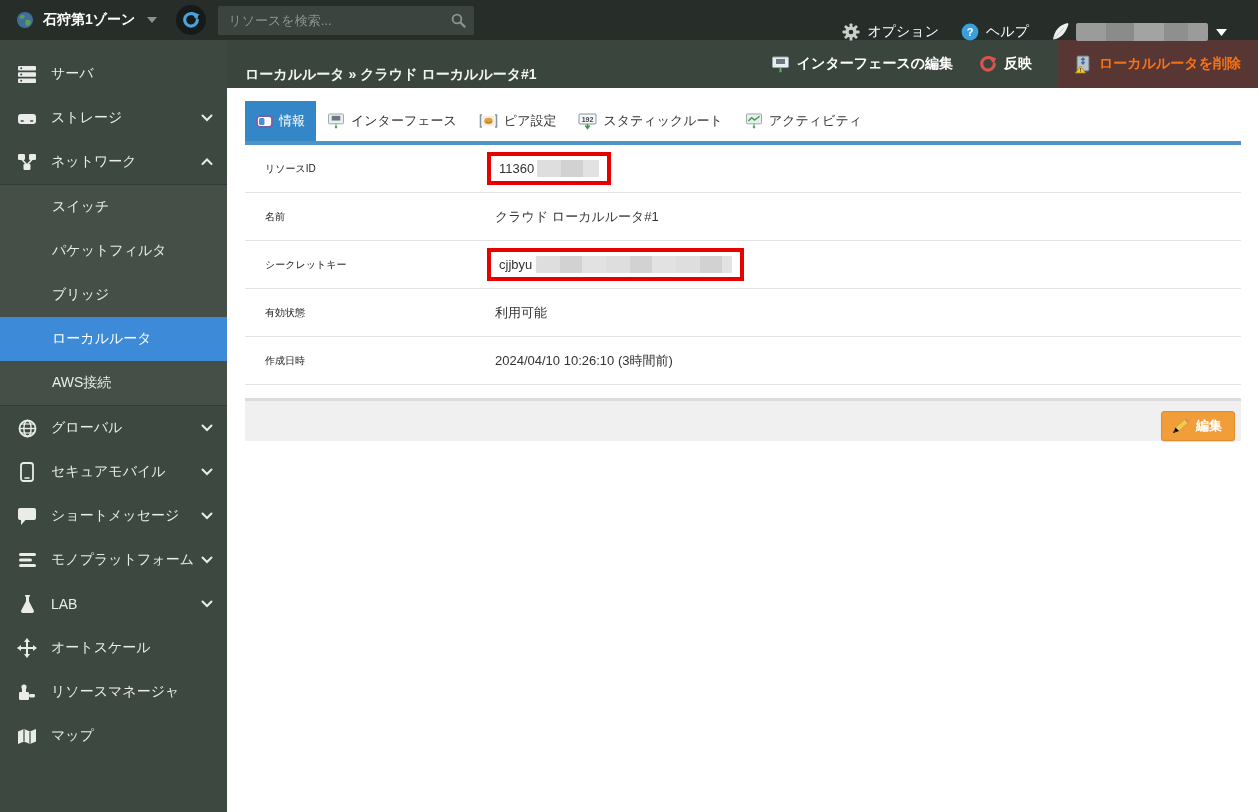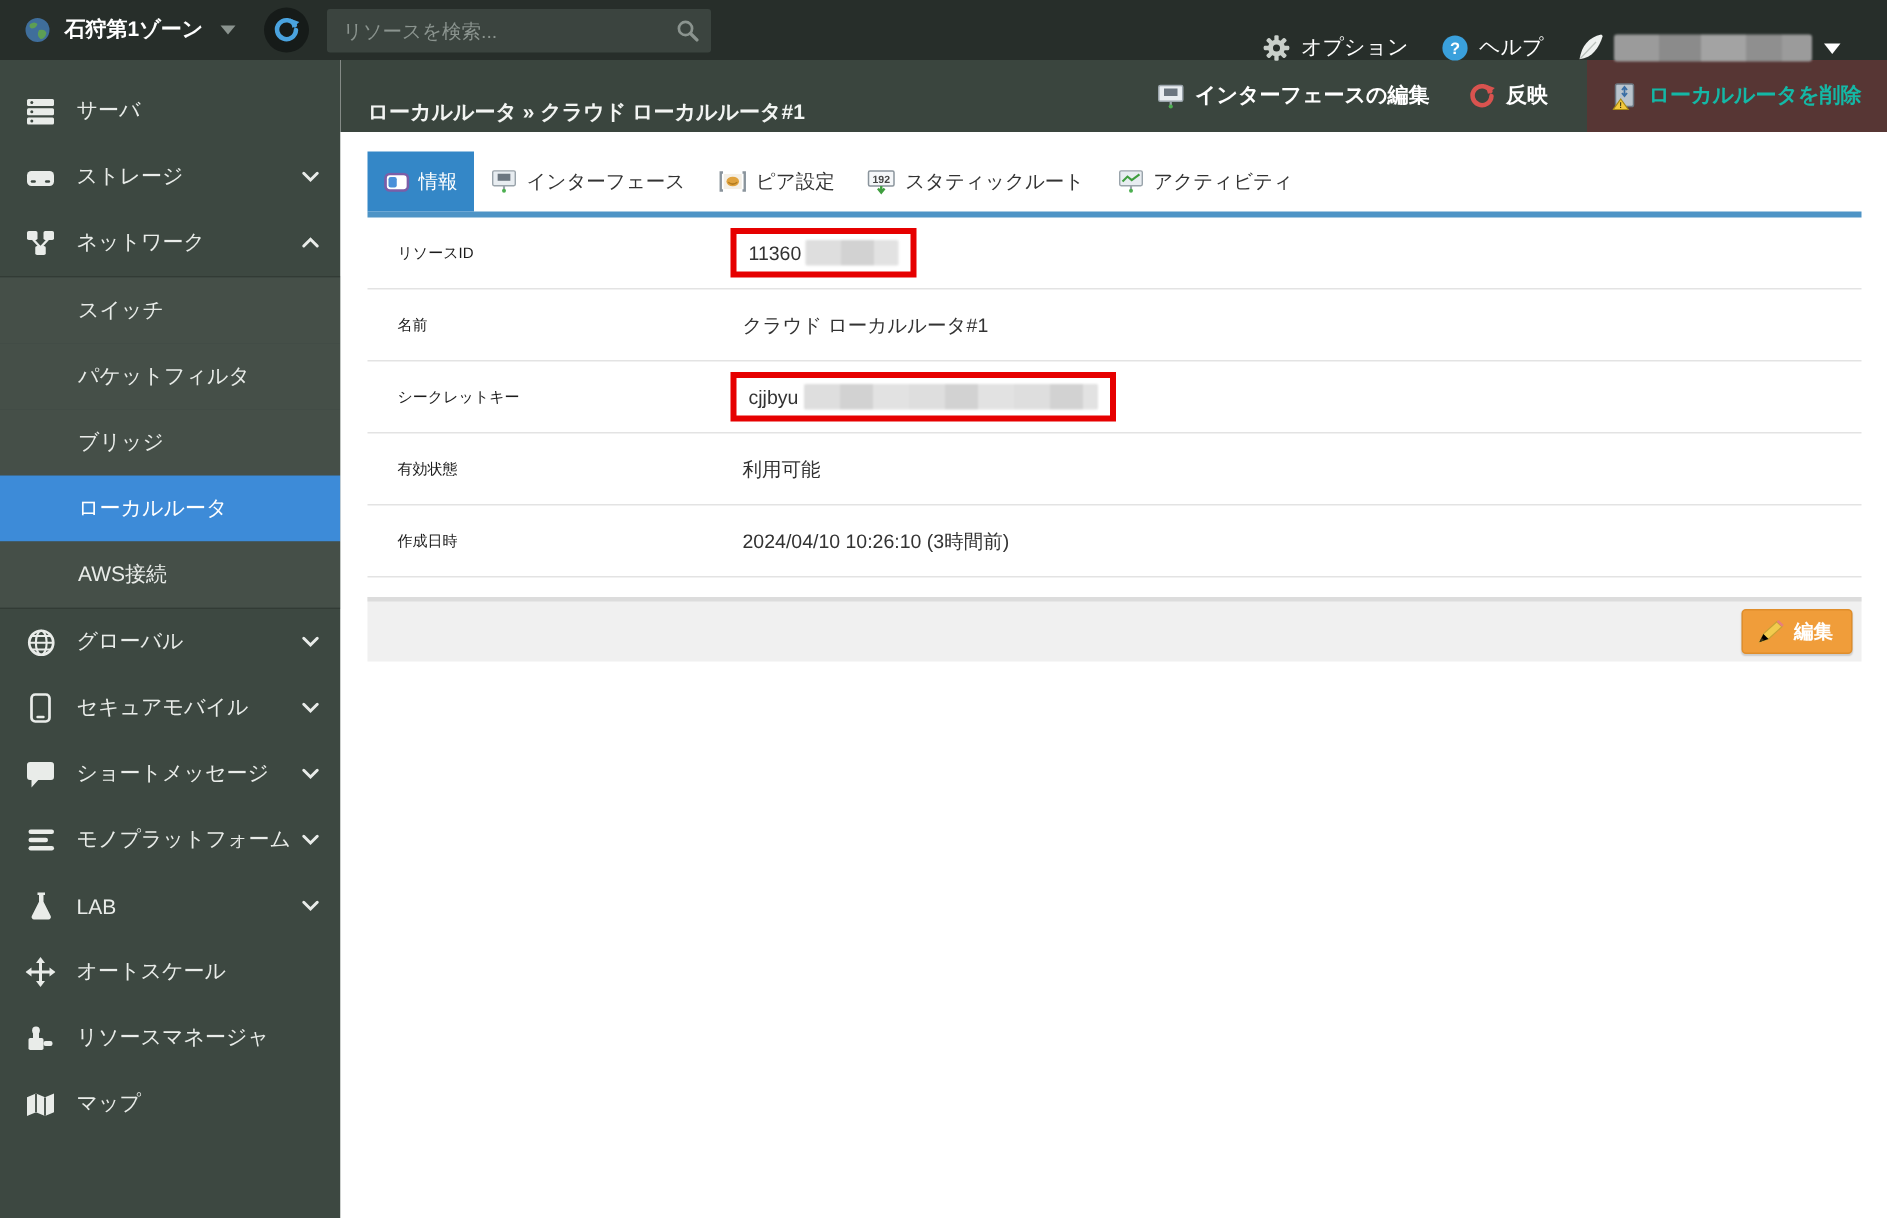--- a/index.html
+++ b/index.html
@@ -40,42 +40,42 @@
   .side-item.selected { background:#3d8bd8; color:#fff; }
 
   
   .crumbbar { height:48px; background:#3a453e; display:flex; align-items:center;
     padding-left:18px; flex:none; }
   .crumb { color:#f2f4f2; font-size:14px; font-weight:bold; cursor:pointer;margin-top:22px; }
   .crumb-actions { margin-left:auto; display:flex; align-items:center; height:48px; }
   .h-action { display:flex; align-items:center; gap:7px; color:#fff; font-size:14px;
     font-weight:bold; cursor:pointer; margin-right:26px; }
   .delete-btn { height:48px; background:#573634; display:flex; align-items:center; gap:8px;
-    color:#14b8a6; font-size:14px; font-weight:bold; padding:0 17px; cursor:pointer; }
+    color:#f97316; font-size:14px; font-weight:bold; padding:0 17px; cursor:pointer; }
 
   
   .main { flex:1; display:flex; flex-direction:column; background:#fff; }
   .content { padding:13px 17px 0 18px; }
   .tabs { display:flex; border-bottom:4px solid #4e94c6; }
   .tab { display:flex; align-items:center; gap:6px; height:40px; padding:0 11px;
     font-size:13px; color:#333; cursor:pointer; }
   .tab.selected { background:#3487c7; color:#fff; }
   .tab .icon { display:flex; }
 
   .info-row { display:flex; align-items:center; min-height:48px; border-bottom:1px solid #e3e3e3; }
   .info-row .rlabel { width:250px; padding-left:20px; font-size:10px; font-weight:normal; color:#1b1b1b; flex:none; }
   .info-row .rvalue { font-size:13px; color:#333; display:flex; align-items:center; }
   .red-box { border:4px solid #e60000; display:flex; align-items:center; padding:4px 8px; margin-left:-8px; background:#fff; }
   .mask { height:17px; border-radius:1px; filter:blur(0.7px);
     background:repeating-linear-gradient(90deg,#dedede 0 24px,#d2d2d2 24px 46px,#e2e2e2 46px 70px); }
   .info-row[data-row="resource_id"] .mask { width:62px; margin-left:3px; }
   .info-row[data-row="secret_key"] .mask { width:196px; margin-left:4px; }
 
   .panel-footer { margin-top:13px; height:43px; background:#f0f0f0; border-top:3px solid #dcdcdc;
-    display:flex; align-items:center; justify-content:flex-end; padding-right:6px; }
+    display:flex; align-items:flex-end; justify-content:flex-end; padding-right:6px; }
   .edit-btn { background:#f09d3a; border:1px solid #e08e2b; border-radius:3px; color:#fff;
     font-size:13px; font-weight:bold; display:flex; align-items:center; gap:6px;
     padding:5px 12px 5px 9px; cursor:pointer; box-shadow:0 1px 1px rgba(0,0,0,.15); }
 </style>
 </head>
 <body>
 
 <div class="topbar">
   <div class="zone-sel">
     <span style="display: flex;">

